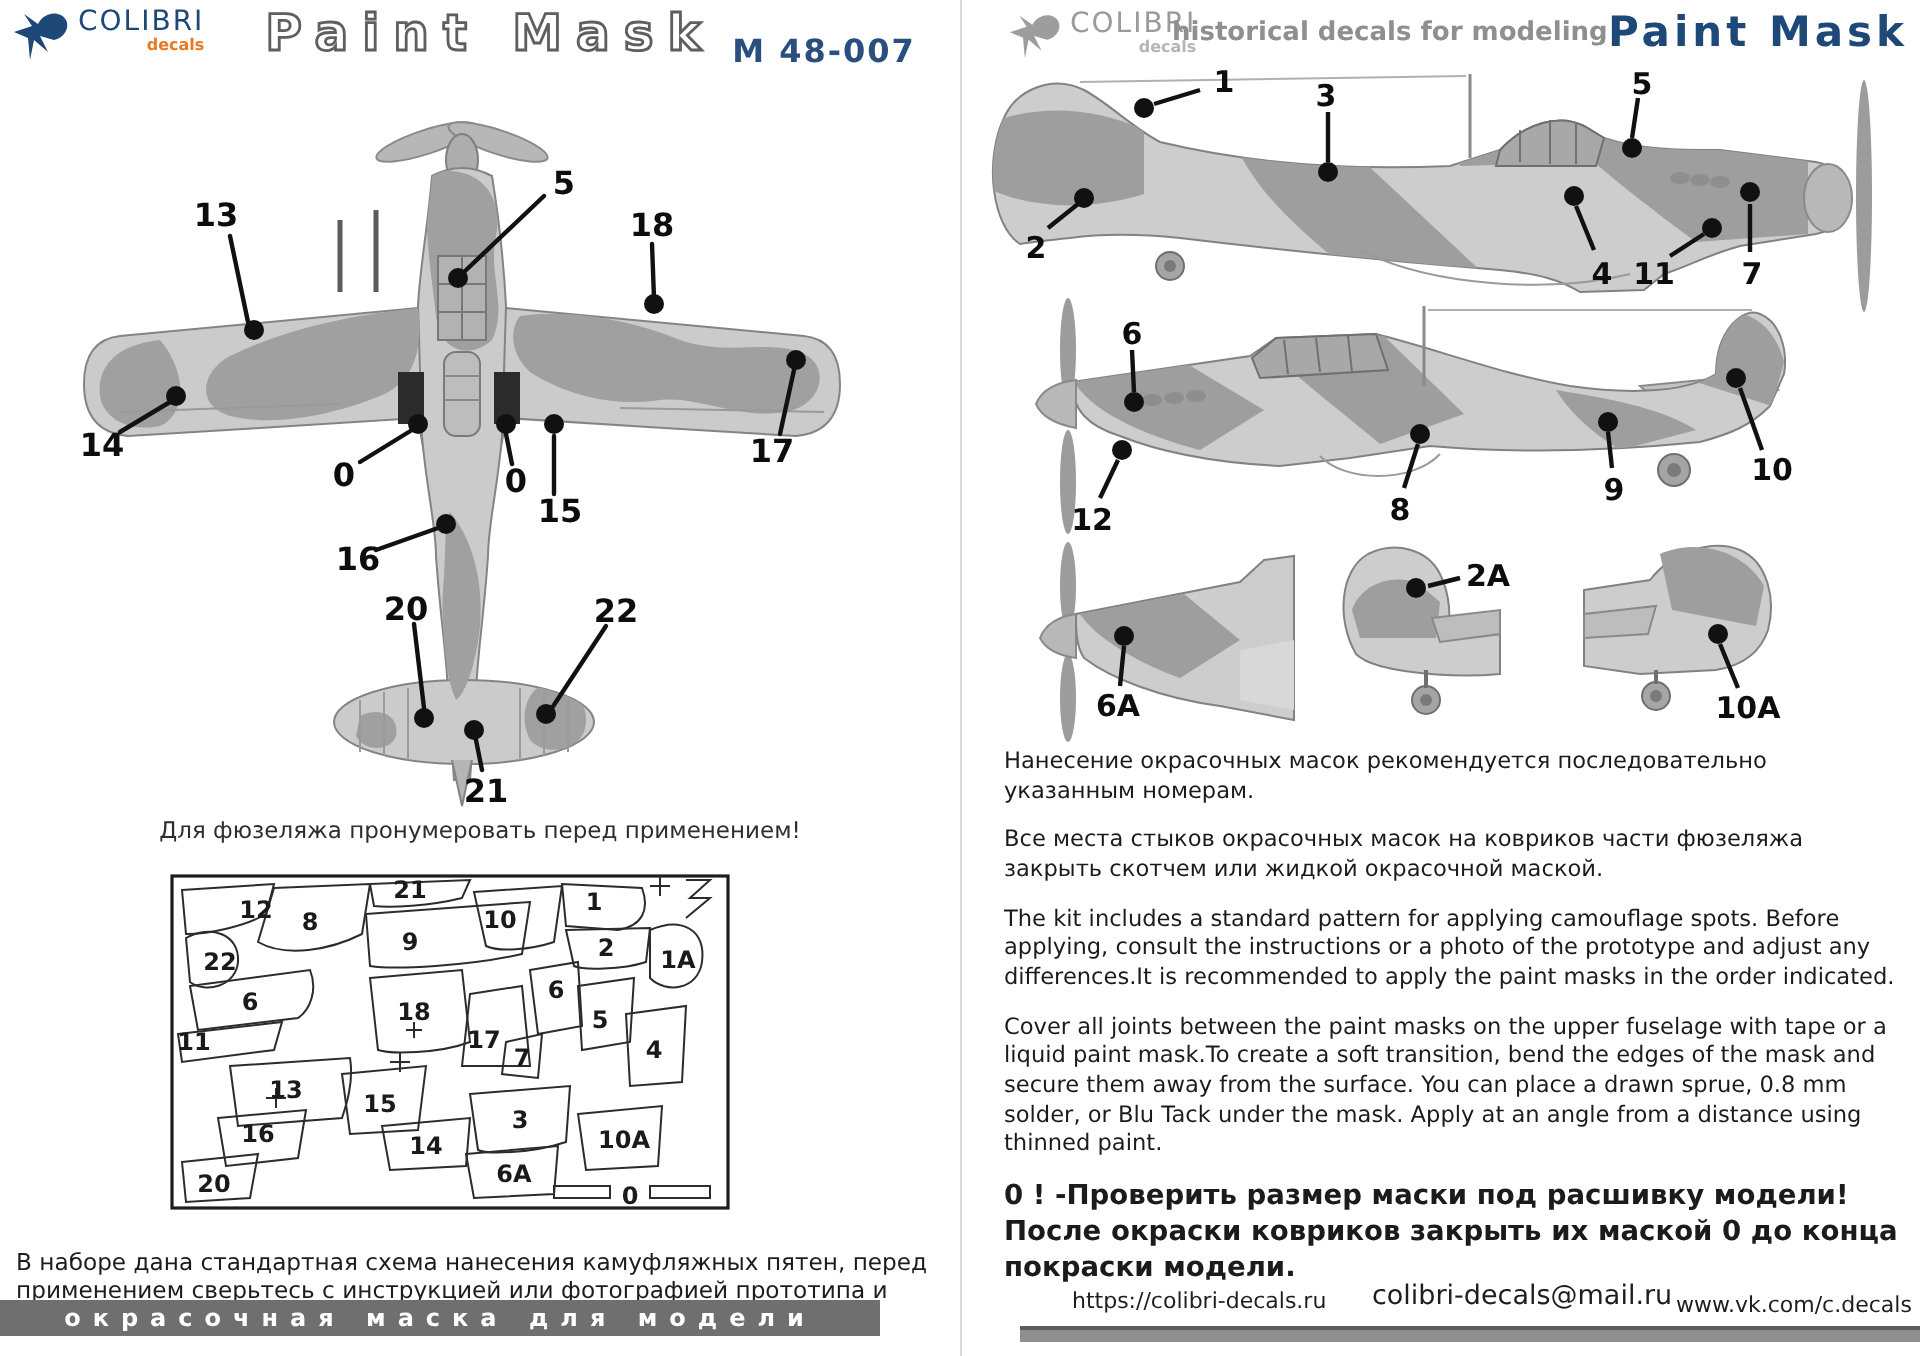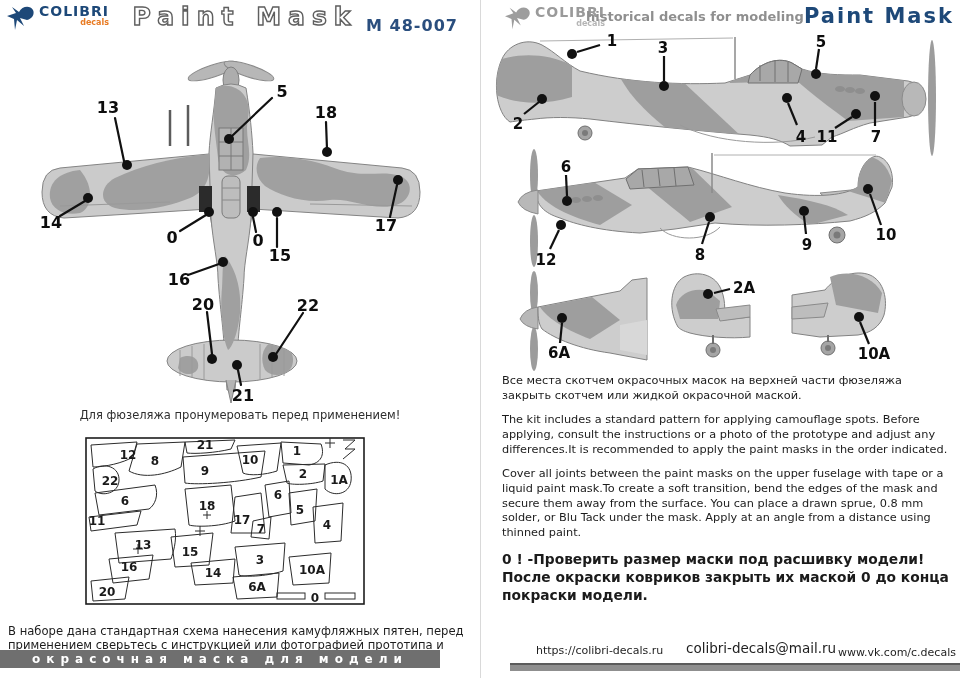--- a/index.html
+++ b/index.html
@@ -6,21 +6,21 @@
   .sheet{position:relative;width:960px;height:678px;background:#ffffff;overflow:hidden;
          font-family:"DejaVu Sans","Liberation Sans",sans-serif;color:#1c1c1c;}
   .page{position:absolute;top:0;height:678px;width:480px;}
   .page-left{left:0;}
   .page-right{left:480px;}
   .divider{position:absolute;left:480px;top:0;width:1px;height:678px;background:#d9d9d9;}
 
   
   .logo{position:absolute;display:flex;align-items:flex-start;gap:3px;}
   .logo .wordmark{display:flex;flex-direction:column;align-items:flex-end;line-height:1;}
-  .brand{font-weight:bold;font-size:14px;letter-spacing:1px;color:#1d4878;}
+  .brand{font-weight:normal;font-size:14px;letter-spacing:1px;color:#1d4878;}
   .brand-sub{font-weight:bold;font-size:8px;color:#e87a22;margin-top:1px;}
   .logo.gray .brand{color:#9a9a9a;}
   .logo.gray .brand-sub{color:#b5b5b5;}
   .pm-outline{position:absolute;left:120px;top:2px;width:250px;text-align:center;
       font-weight:bold;font-size:25px;letter-spacing:7px;color:#ffffff;
       -webkit-text-stroke:1.4px #5f5f5f;text-shadow:0 0 1px #777;}
   .code{position:absolute;left:352px;top:16px;width:120px;text-align:center;
       font-weight:bold;font-size:16px;color:#2a4e7e;letter-spacing:1px;}
   .title{position:absolute;left:0;top:24px;width:480px;text-align:center;
       font-weight:bold;font-size:28px;color:#24476b;}
@@ -448,21 +448,22 @@
         <line x1="348" y1="70" x2="348" y2="77" stroke="#6f6f6f" stroke-width="2"></line>
         <g>
             <line x1="389" y1="79" x2="380" y2="57" stroke="#111" stroke-width="2.2"></line>
             <circle cx="379" cy="52" r="5" fill="#111"></circle>
             <text class="callout" x="394" y="94" font-size="15" text-anchor="middle">10A</text>
           </g>
       </g>
     </svg>
 
     <div class="paras">
-      <p>Все места скотчем окрасочных масок  на верхней части фюзеляжа   закрыть скотчем или жидкой окрасочной маской.</p>
+      <p>Нанесение окрасочных масок рекомендуется последовательно указанным номерам.</p>
+      <p>Все места стыков окрасочных масок  на ковриков части фюзеляжа   закрыть скотчем или жидкой окрасочной маской.</p>
       <p>The kit includes a standard pattern for applying camouflage spots. Before applying, consult the instructions or a photo of the prototype and adjust any differences.It is recommended to apply the paint masks in the order indicated.</p>
       <p>Cover all joints between the paint masks on the upper fuselage with tape or a liquid paint mask.To create a soft transition, bend the edges of the mask and secure them away from the surface. You can place a drawn sprue, 0.8 mm solder, or Blu Tack under the mask. Apply at an angle from a distance using thinned paint.</p>
       <p class="note-bold">0 ! -Проверить размер маски под расшивку модели! После окраски ковриков закрыть их маской  0 до конца покраски модели.</p>
     </div>
 
     <div class="footer-right">
       <a class="flink site" href="#">https://colibri-decals.ru</a>
       <a class="flink email" href="#">colibri-decals@mail.ru</a>
       <a class="flink vk" href="#">www.vk.com/c.decals</a>
       <div class="bar-right"></div>

